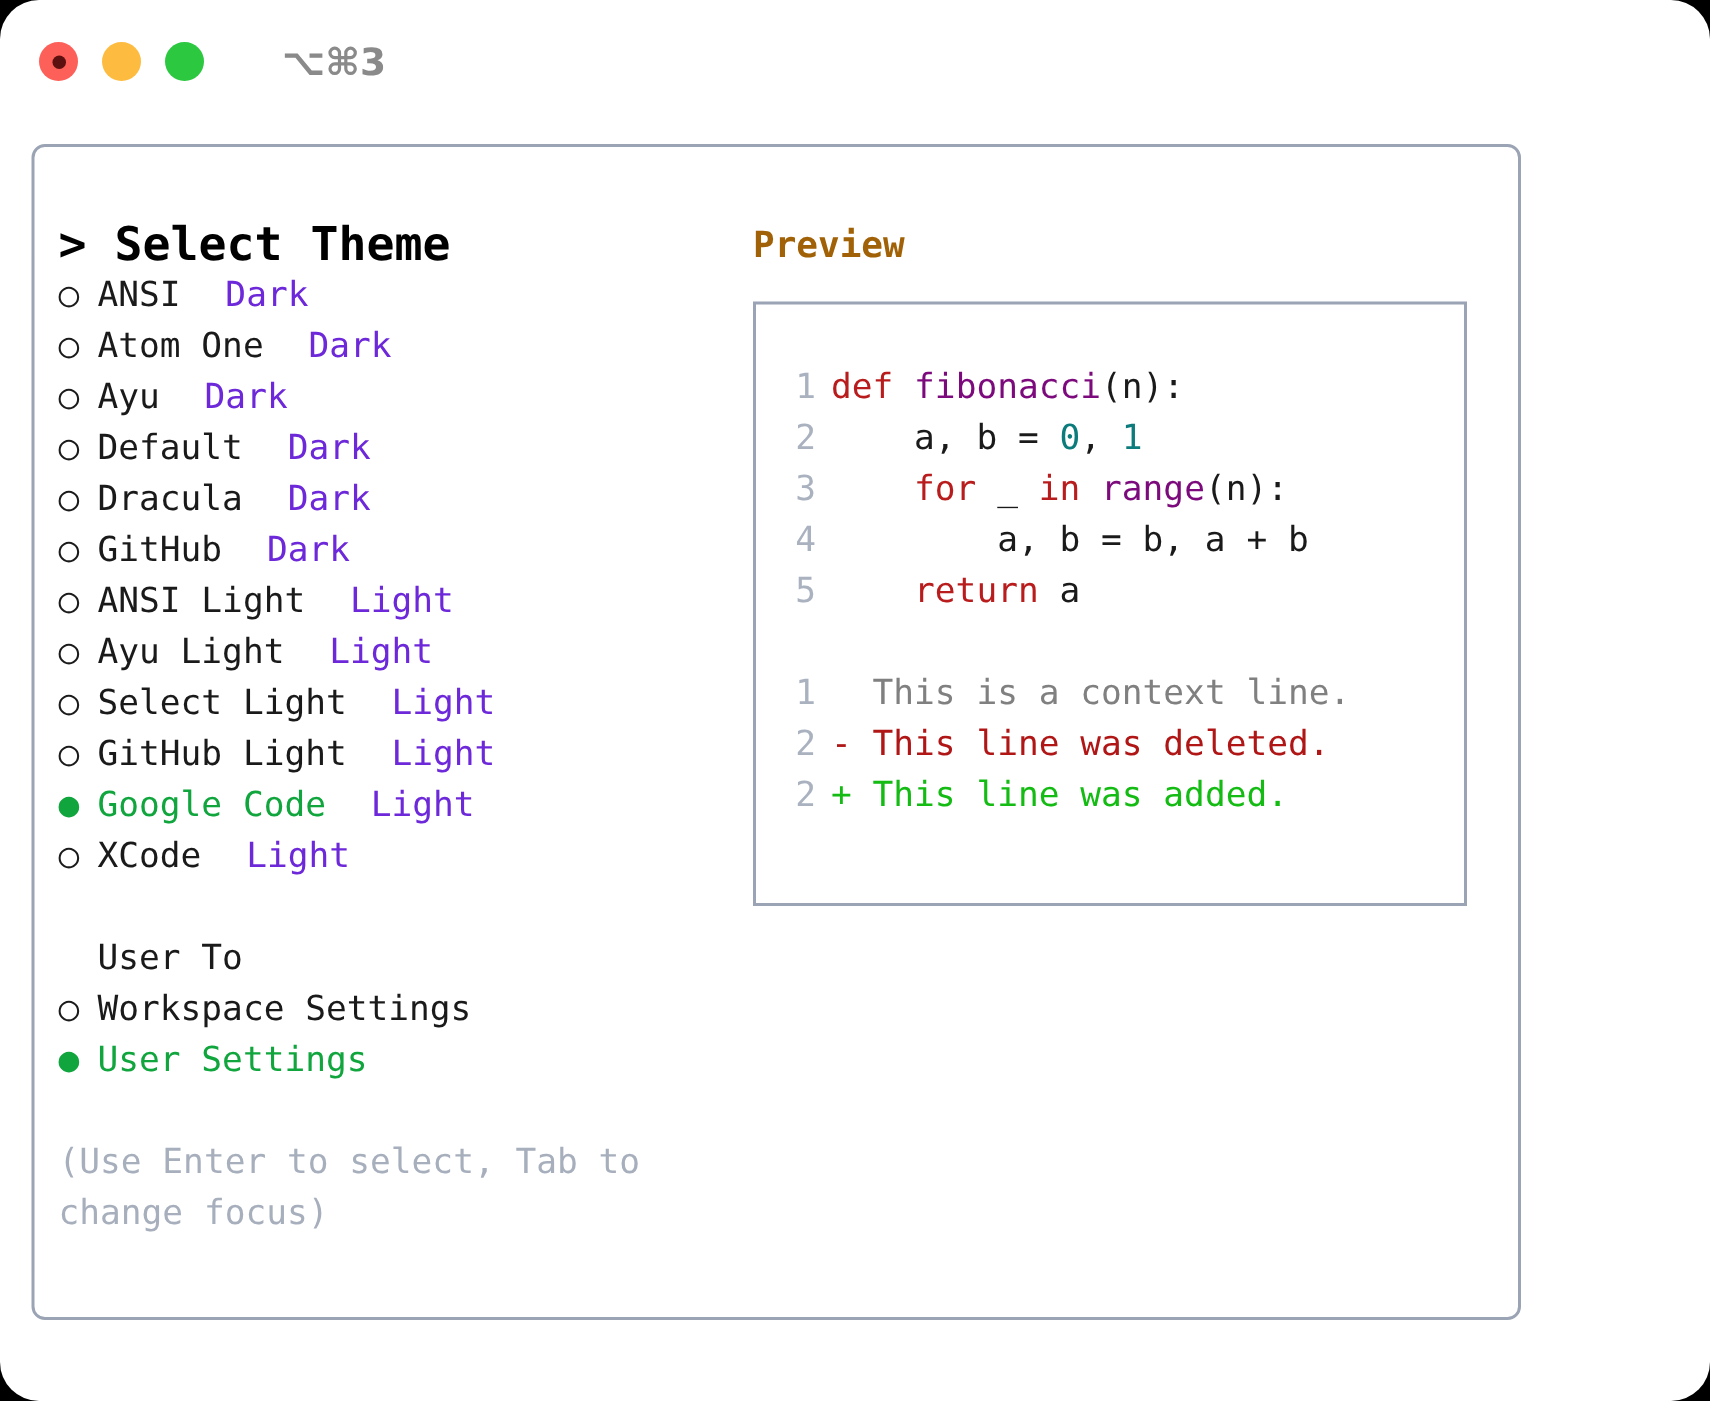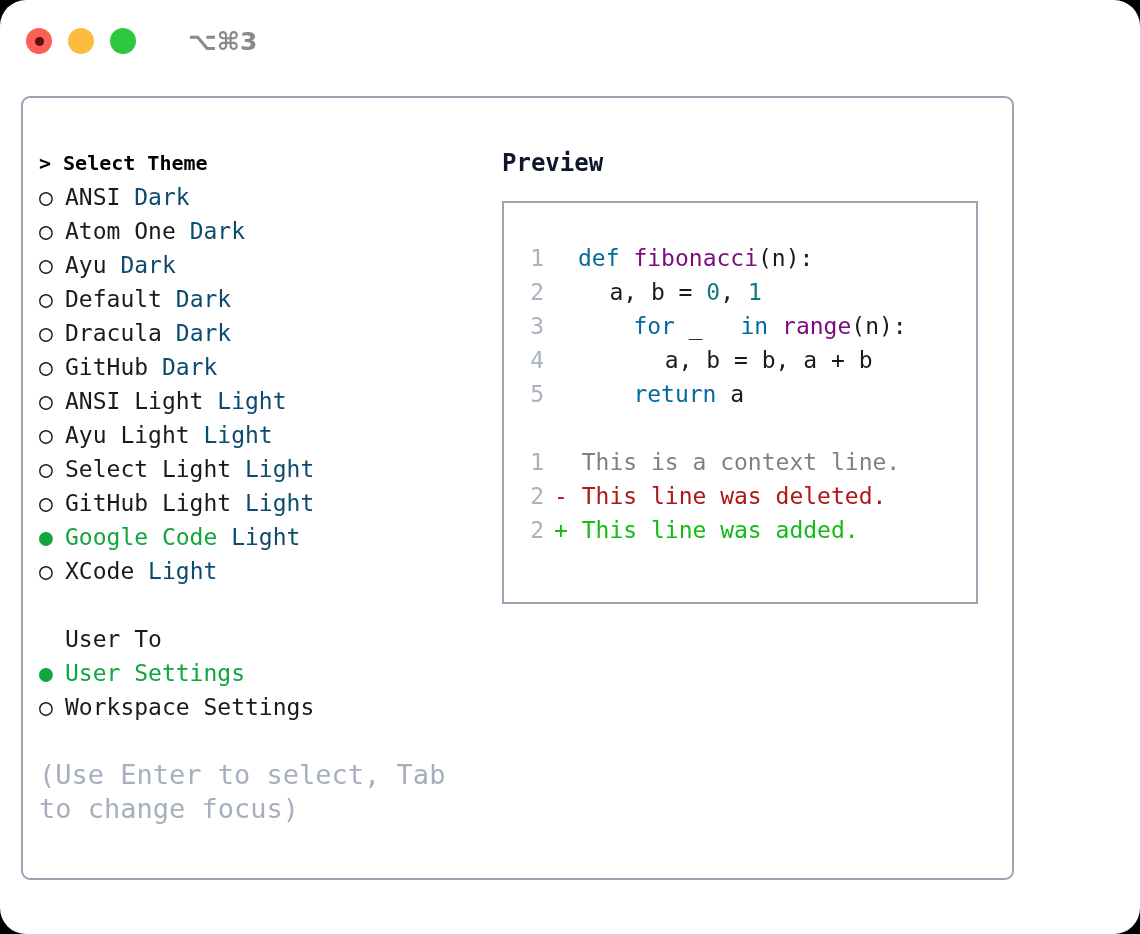--- a/index.html
+++ b/index.html
@@ -96,21 +96,21 @@
   }
   .col-right {
     position: absolute;
     left: 479px;
     top: 48px;
     width: 500px;
   }
 
   
   .heading {
-    font-size: 20px;
+    font-size: 31px;
     font-weight: bold;
     color: #000000;
     line-height: 34px;
     white-space: pre;
   }
   .list {
     margin: 0;
     padding: 0;
     list-style: none;
   }
@@ -122,47 +122,47 @@
     display: block;
   }
   .marker {
     display: inline-block;
     width: 26px;
     color: #1a1a1a;
   }
   .row.selected .marker { color: #11a53e; }
   .row.selected .label  { color: #11a53e; margin-top: 44px; }
   .label { color: #1a1a1a; }
-  .tag   { color: #0c4a6e; }
+  .tag   { color: #6d28d9; margin-left: 16px; }
 
   .group-title {
     font-size: 23px;
     line-height: 34px;
     color: #1a1a1a;
     white-space: pre;
     padding-left: 26px;
   }
 
   .spacer-block { height: 34px; }
 
   .hint {
     margin-top: 34px;
-    font-size: 27px;
+    font-size: 23px;
     line-height: 34px;
     color: #a7afbd;
     width: 420px;
     white-space: pre-wrap;
     word-break: break-word;
   }
 
   
   .preview-title {
     font-size: 24px;
     font-weight: bold;
-    color: #0f172a;
+    color: #a16207;
     line-height: 34px;
     white-space: pre;
   }
   .code-box {
     margin-top: 21px;
     width: 476px;
     height: 403px;
     border: 2px solid #9aa4b4;
     box-sizing: border-box;
     background: #ffffff;
@@ -174,21 +174,21 @@
     white-space: pre;
     color: #1a1a1a;
   }
   .lineno {
     display: inline-block;
     width: 26px;
     text-align: right;
     color: #aab2c0;
     margin-right: 10px;
   }
-  .kw   { color: #0369a1; margin-left: 24px; }
+  .kw   { color: #b91c1c; }
   .fn   { color: #7c0a7c; margin-top: 40px; }
   .num  { color: #0c7b7b; }
   .plain{ color: #1a1a1a; }
   .ctx  { color: #808080; }
   .del  { color: #b01616; }
   .add  { color: #13bb13; }
   .gap  { height: 34px; }
 </style>
 </head>
 <body>
@@ -224,22 +224,22 @@
             <div class="row"><span class="marker">○</span><span class="label">GitHub Light</span><span class="tag"> Light</span></div>
             <div class="row selected"><span class="marker">●</span><span class="label">Google Code</span><span class="tag"> Light</span></div>
             <div class="row"><span class="marker">○</span><span class="label">XCode</span><span class="tag"> Light</span></div>
           </div>
 
         <div class="spacer-block"></div>
 
         <div class="group-title">User To</div>
 
         <div class="list" id="apply-to-list">
+            <div class="row"><span class="marker">○</span><span class="label">Workspace Settings</span></div>
             <div class="row selected"><span class="marker">●</span><span class="label">User Settings</span></div>
-            <div class="row"><span class="marker">○</span><span class="label">Workspace Settings</span></div>
           </div>
 
         <div class="hint">(Use Enter to select, Tab to change focus)</div>
       </div>
 
       <div class="col-right">
 
         <div class="preview-title">Preview</div>
 
         <div class="code-box">

